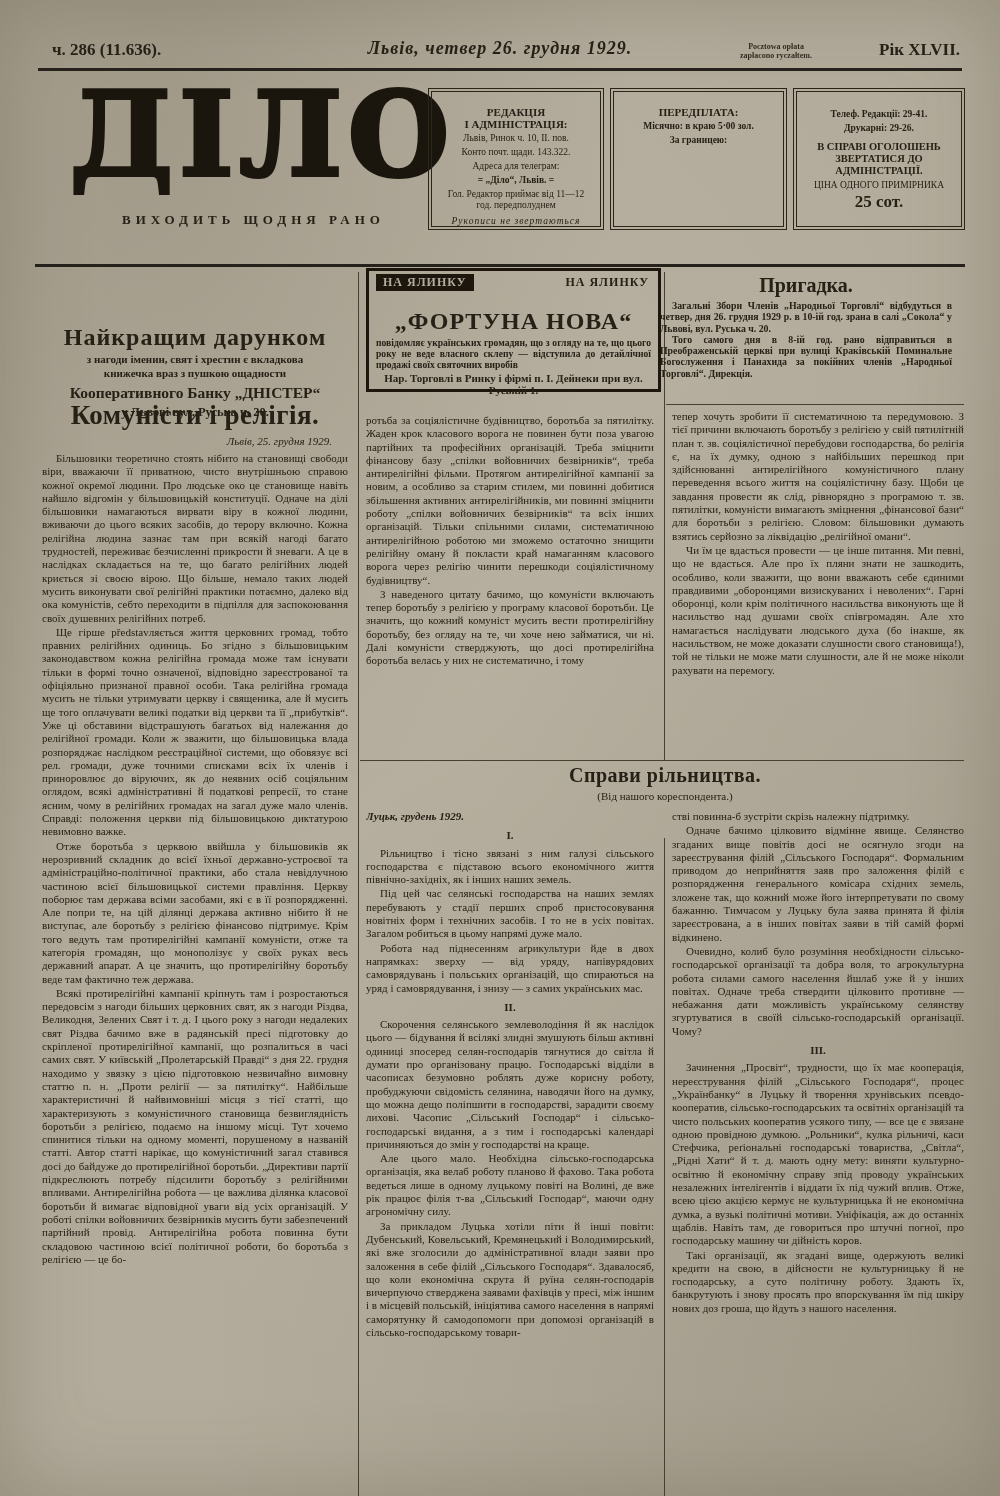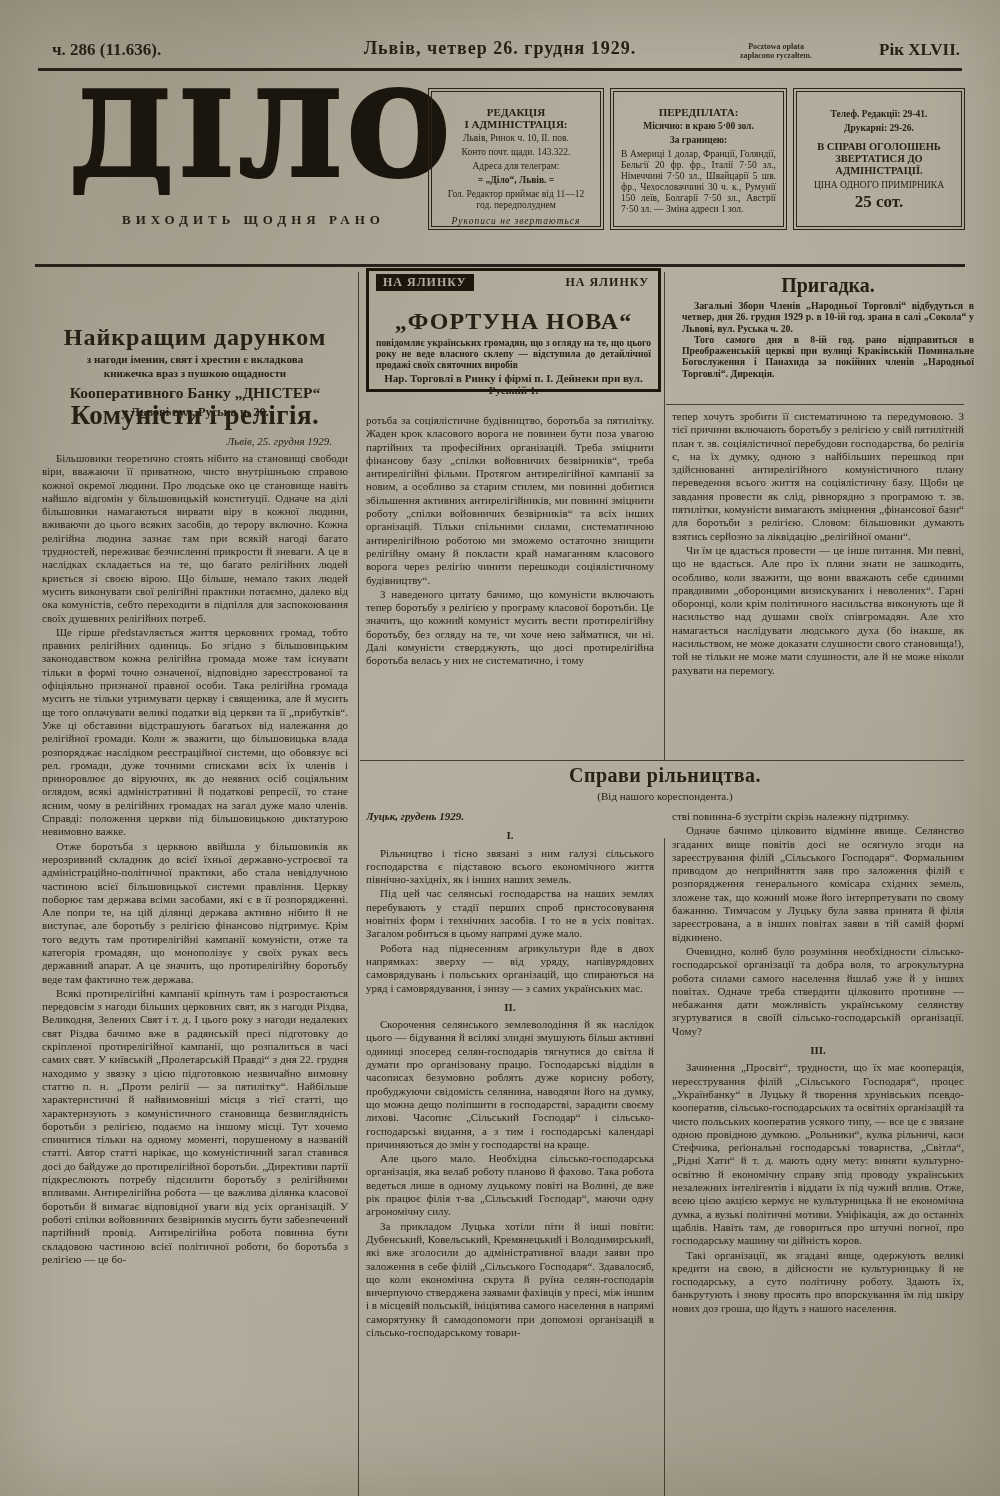--- a/index.html
+++ b/index.html
@@ -17,21 +17,21 @@
       radial-gradient(ellipse at 50% 45%, rgba(255,250,230,0.07), transparent 70%),
       #b3ac9c;
     box-shadow: inset 0 0 90px rgba(70,60,40,0.28);
     color: #262116;
     overflow: hidden;
   }
 
   
   .top-row { position: absolute; left: 38px; right: 38px; top: 36px; height: 30px; }
   .issue-no { position: absolute; left: 14px; top: 4px; font-size: 17px; font-weight: bold; }
-  .date-line { position: absolute; left: 0; right: 0; top: 2px; text-align: center; font-size: 18px; font-weight: bold; letter-spacing: 1px; }
+  .date-line { position: absolute; left: 0; right: 0; top: 2px; text-align: center; font-size: 18px; font-weight: bold; letter-spacing: 1px; font-style: italic; }
   .postal { position: absolute; right: 150px; top: 6px; font-size: 8px; line-height: 9px; font-weight: bold; text-align: center; color: #332d20; }
   .year { position: absolute; right: 2px; top: 4px; font-size: 17px; font-weight: bold; }
   .rule { position: absolute; background: #26211a; }
   .rule-1 { left: 38px; right: 38px; top: 68px; height: 3px; }
   .rule-2 { left: 35px; right: 35px; top: 264px; height: 3px; }
 
   
   .masthead { position: absolute; left: 70px; top: 72px; width: 340px; }
   .logo {
     font-family: "DejaVu Serif", serif;
@@ -74,21 +74,21 @@
   
   .fortuna { position: absolute; left: 366px; top: 268px; width: 295px; height: 124px; border: 3px solid #1c160d; padding: 3px 7px; }
   .fortuna-top { display: flex; justify-content: space-between; font-weight: bold; font-size: 12px; }
   .badge { background: #1c160d; color: #b3ac9c; padding: 1px 7px; letter-spacing: 1px; }
   .badge2 { letter-spacing: 1px; padding: 1px 2px; }
   .fortuna-title { text-align: center; font-size: 24px; font-weight: bold; letter-spacing: 1px; margin-top: 17px; }
   .fortuna-body { font-size: 9.6px; line-height: 10.8px; font-weight: bold; text-align: justify; margin-top: 3px; }
   .fortuna-foot { font-size: 11px; font-weight: bold; text-align: center; margin-top: 2px; line-height: 12px; }
 
   
-  .prygadka { position: absolute; left: 682px; top: 274px; width: 292px; }
+  .prygadka { position: absolute; left: 660px; top: 274px; width: 292px; }
   .prygadka-title { text-align: center; font-size: 20px; font-weight: bold; margin-bottom: 3px; }
   .prygadka p { font-size: 9.8px; line-height: 11.3px; text-align: justify; text-indent: 12px; font-weight: bold; }
   .prygadka-rule { position: absolute; left: 666px; top: 404px; width: 298px; height: 1px; background: #45402f; }
 
   
   .art-body p { font-size: 11px; line-height: 13.3px; text-align: justify; text-indent: 14px; margin: 0 0 1px 0; }
   .art-body p.cont { text-indent: 0; }
   .art-body p.sec { text-align: center; text-indent: 0; font-weight: bold; margin: 6px 0 4px; }
 
   .art1 { position: absolute; left: 42px; top: 400px; width: 306px; }
@@ -140,21 +140,20 @@
       <div class="ib-line">Гол. Редактор приймає від 11—12 год. передполуднем</div>
       <div class="ib-small-it">Рукописи не звертаються</div>
     </div>
   </div>
 
   <div class="ibox" id="box-subscription">
     <div class="in">
       <div class="ib-title">ПЕРЕДПЛАТА:</div>
       <div class="ib-line ib-bold">Місячно: в краю 5·00 зол.</div>
       <div class="ib-line ib-bold">За границею:</div>
-      <div class="ib-just">В Америці 1 долар, Франції, Голяндії, Бельгії 20 фр. фр., Італії 7·50 зл., Німеччині 7·50 зл., Швайцарії 5 шв. фр., Чехословаччині 30 ч. к., Румунії 150 леїв, Болгарії 7·50 зл., Австрії 7·50 зл. — Зміна адреси 1 зол.</div>
     </div>
   </div>
 
   <div class="ibox" id="box-contact">
     <div class="in">
       <div class="ib-line ib-bold">Телеф. Редакції: 29-41.</div>
       <div class="ib-line ib-bold">Друкарні: 29-26.</div>
       <div class="ib-caps">В СПРАВІ ОГОЛОШЕНЬ ЗВЕРТАТИСЯ ДО АДМІНІСТРАЦІЇ.</div>
       <div class="ib-line">ЦІНА ОДНОГО ПРИМІРНИКА</div>
       <div class="ib-price">25 сот.</div>

